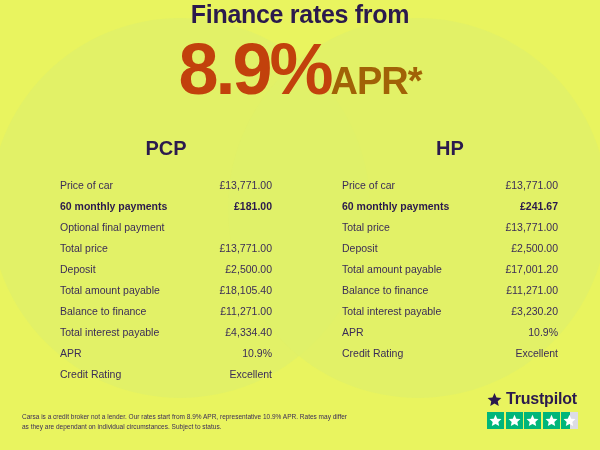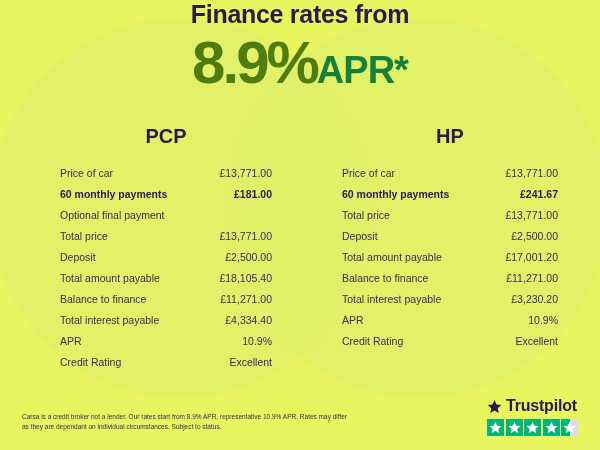--- a/index.html
+++ b/index.html
@@ -52,32 +52,32 @@
     font-weight: bold;
     letter-spacing: -0.3px;
     color: #2b1a4d;
   }
   .rate-row {
     text-align: center;
     margin-top: 4px;
     white-space: nowrap;
   }
   .rate-big {
-    font-size: 60px;
+    font-size: 72px;
     font-weight: bold;
     letter-spacing: -3px;
-    color: #4d7c0f;
+    color: #c2410c;
     line-height: 1;
     vertical-align: baseline;
   }
   .rate-suffix {
     font-size: 38px;
     font-weight: bold;
     letter-spacing: -1px;
-    color: #15803d;
+    color: #a16207;
     vertical-align: baseline;
   }
   .columns {
     display: flex;
     margin-top: 32px;
   }
   .col {
     width: 50%;
     box-sizing: border-box;
   }
@@ -124,21 +124,21 @@
     bottom: 18px;
     width: 330px;
     font-size: 6.5px;
     line-height: 1.55;
     color: #3b2c57;
     z-index: 6;
   }
   .trustpilot {
     position: absolute;
     right: 22px;
-    bottom: 14px;
+    bottom: 21px;
     z-index: 6;
     text-align: left;
   }
   .tp-head {
     display: flex;
     align-items: center;
     gap: 4px;
     margin-bottom: 4px;
   }
   .tp-star-dark {

